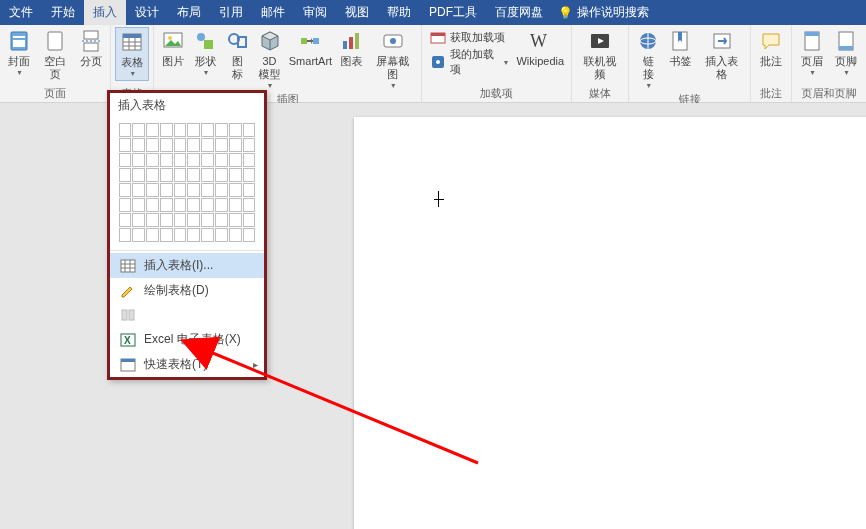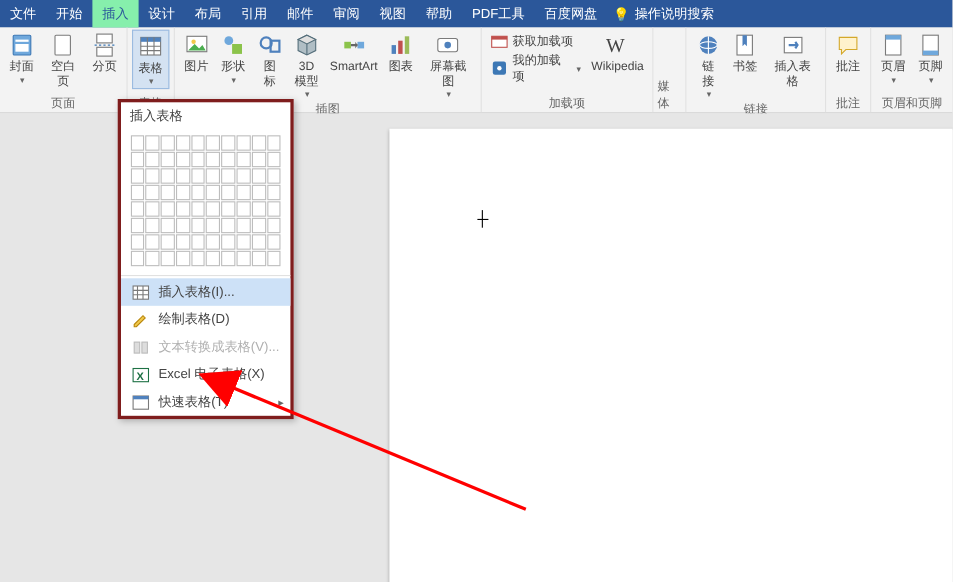--- a/index.html
+++ b/index.html
@@ -20,21 +20,21 @@
     color: #fff;
     font-size: 12px;
   }
   .tab {
     padding: 0 9px;
     display: flex;
     align-items: center;
     cursor: pointer;
   }
   .tab.active {
-    background: #86efac;
+    background: #e5e5e5;
     color: #2b579a;
   }
   .tell-me {
     display: flex;
     align-items: center;
     gap: 4px;
     margin-left: 6px;
     color: #fff;
   }
   .bulb { font-size: 12px; color: #fff; }
@@ -340,20 +340,31 @@
               <text x="2" y="18" font-size="18" font-family="serif" fill="#444">W</text>
             </svg>
           </span>
         <span class="lbl">Wikipedia</span>
       </div>
     </div>
     <div class="group-label">加载项</div>
   </div>
 
   <div class="group">
+    <div class="group-buttons">
+      <div class="rbtn">
+        <span class="icon">
+            <svg viewBox="0 0 24 24">
+              <rect x="3" y="5" width="18" height="14" rx="1" fill="#444"></rect>
+              <path d="M10 9 L16 12 L10 15 Z" fill="#fff"></path>
+            </svg>
+          </span>
+        <span class="lbl">联机视频</span>
+      </div>
+    </div>
     <div class="group-label">媒体</div>
   </div>
 
   <div class="group">
     <div class="group-buttons">
       <div class="rbtn">
         <span class="icon">
             <svg viewBox="0 0 24 24">
               <circle cx="12" cy="12" r="8" fill="#4f81bd"></circle>
               <ellipse cx="12" cy="12" rx="8" ry="3" fill="none" stroke="#fff"></ellipse>
@@ -551,21 +562,20 @@
       </span>
     <span>绘制表格(D)</span>
   </div>
   <div class="dd-item disabled">
     <span class="dd-icon">
         <svg viewBox="0 0 16 16">
           <rect x="2" y="3" width="5" height="10" fill="#ddd" stroke="#bbb"></rect>
           <rect x="9" y="3" width="5" height="10" fill="#ddd" stroke="#bbb"></rect>
         </svg>
       </span>
-    <span>文本转换成表格(V)...</span>
   </div>
   <div class="dd-item">
     <span class="dd-icon">
         <svg viewBox="0 0 16 16">
           <rect x="1" y="2" width="14" height="12" fill="#fff" stroke="#1e7145"></rect>
           <text x="4" y="12" font-size="10" fill="#1e7145" font-weight="bold">X</text>
         </svg>
       </span>
     <span>Excel 电子表格(X)</span>
   </div>

